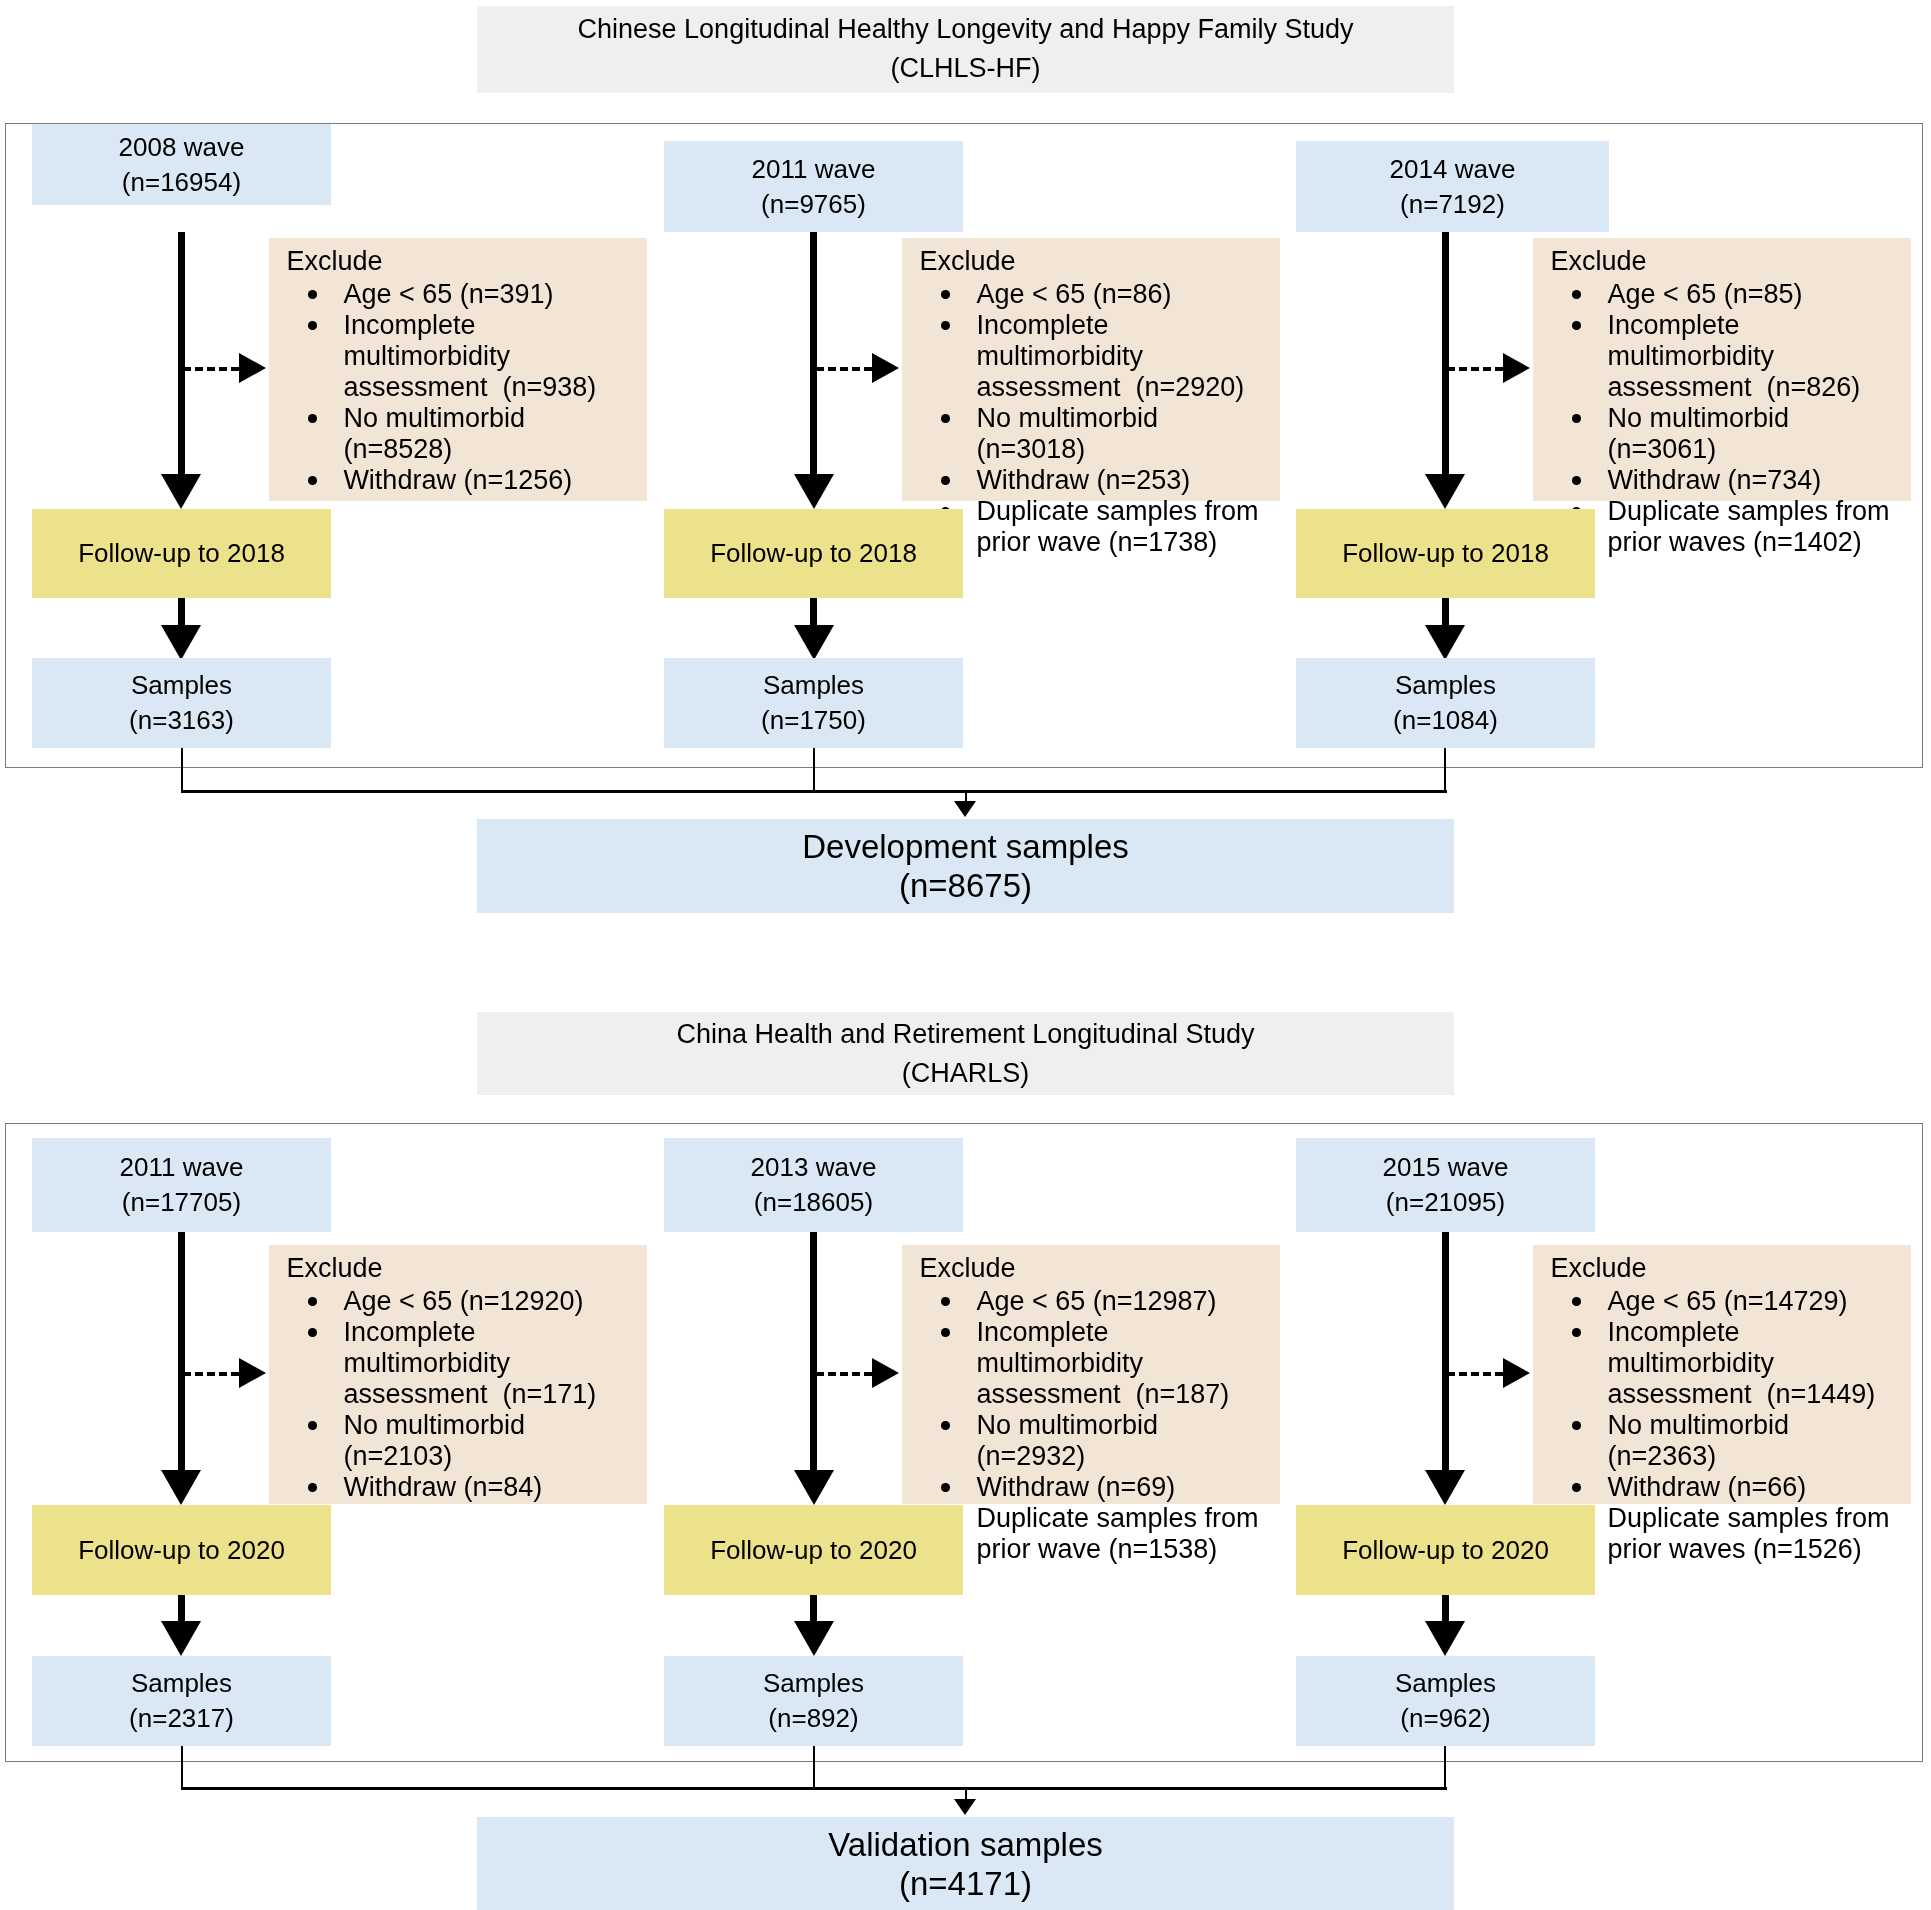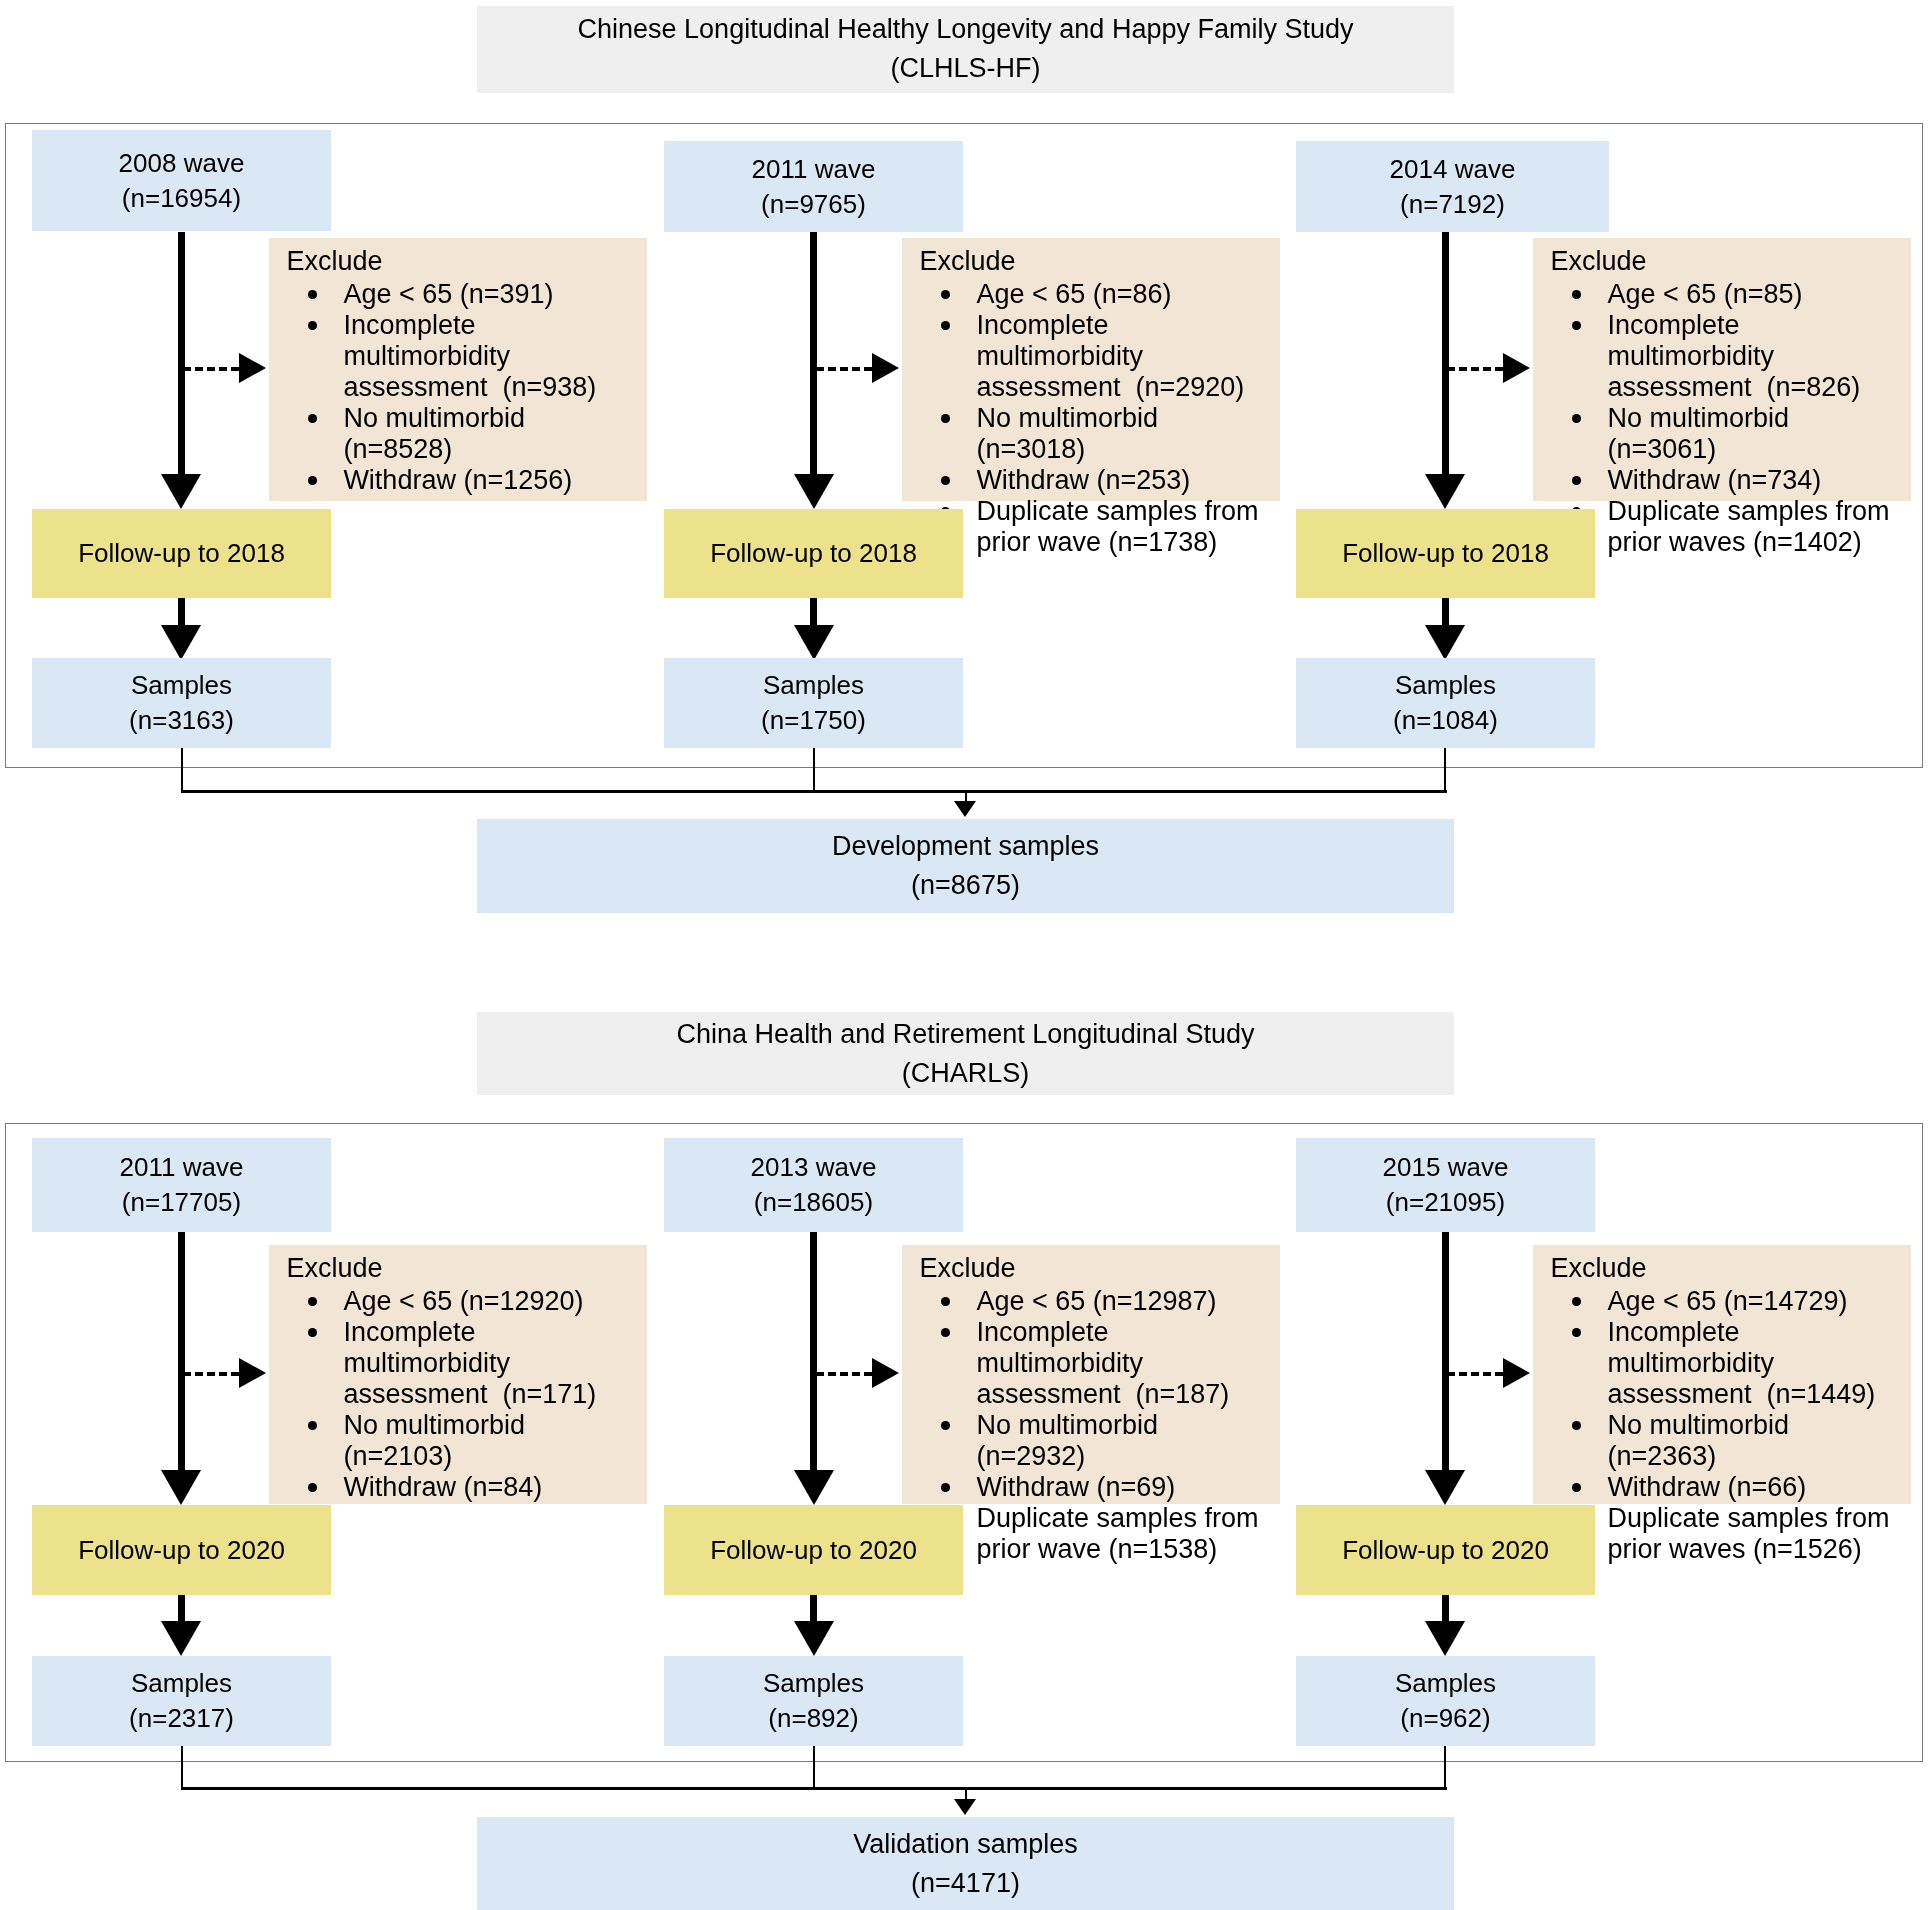--- a/index.html
+++ b/index.html
@@ -5,21 +5,21 @@
   html,body{margin:0;padding:0;background:#fff;}
   .fig{position:relative;width:1931px;height:1911px;background:#fff;
        font-family:"Liberation Sans",sans-serif;color:#000;overflow:hidden;}
   .band{position:absolute;background:var(--title_band,#efefef);display:flex;flex-direction:column;
         justify-content:center;align-items:center;text-align:center;font-size:27px;line-height:39px;}
   .panel{position:absolute;box-sizing:border-box;border:1.9px solid var(--panel_border,#7a7a7a);}
   .box{position:absolute;box-sizing:border-box;display:flex;flex-direction:column;justify-content:center;
        align-items:center;text-align:center;font-size:26px;line-height:35px;}
   .blue{background:var(--blue_box,#d9e8f4);}
   .yellow{background:var(--yellow_box,#ece28b);}
-  .result{font-size:27px;line-height:39px;}
+  .result{font-size:33px;line-height:39px;}
   .excl{position:absolute;box-sizing:border-box;background:var(--tan_box,#f3e5d5);
         font-size:27px;line-height:31px;padding:7.7px 9.7px 0 17.4px;text-align:left;}
   .excl ul{margin:1.9px 0 0 0;padding:0 0 0 57px;list-style:none;}
   .excl li{position:relative;white-space:pre-wrap;}
   .excl li::before{content:"";position:absolute;left:-35px;top:11.6px;width:8.7px;height:8.7px;
         border-radius:50%;background:#000;}
   .vline{position:absolute;background:#000;}
   .tri-down{position:absolute;width:0;height:0;border-left:20px solid transparent;
         border-right:20px solid transparent;border-top:35px solid #000;}
   .tri-down.small{border-left-width:11.6px;border-right-width:11.6px;border-top-width:16.4px;}
@@ -32,21 +32,21 @@
 <body>
 
 <div class="fig">
 
   <div class="band" style="left:477px;top:5.8px;width:977px;height:87px">
     <div>Chinese Longitudinal Healthy Longevity and Happy Family Study</div>
     <div>(CLHLS-HF)</div>
   </div>
   <div class="panel" style="left:4.8px;top:123px;width:1918px;height:645px"></div>
 
-  <div class="box blue" style="left:32px;top:130px;width:299px;height:101px">
+  <div class="box blue" style="left:32px;top:124px;width:299px;height:81px">
     <div>2008 wave</div>
     <div>(n=16954)</div>
   </div>
   <div class="vline" style="left:178px;top:232px;width:6.8px;height:242px"></div>
   <div class="tri-down" style="left:161px;top:474px"></div>
   <div class="dash" style="left:183px;top:367px;width:56px"></div>
   <div class="tri-right" style="left:239px;top:353px"></div>
   <div class="excl" style="left:269px;top:238px;width:378px;height:263px">
     <div>Exclude</div>
     <ul>

